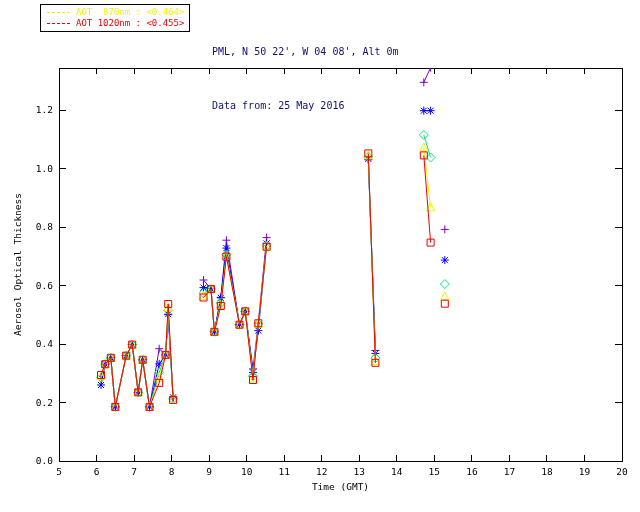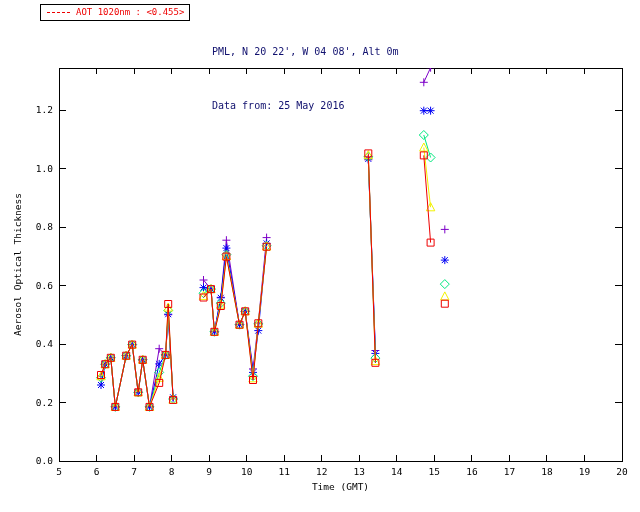--- a/index.html
+++ b/index.html
@@ -270,23 +270,27 @@
           <path d="M423.8 155.4L430.6 242.6"></path>
           <path d="M420.3 151.9h7v7h-7Z"></path>
           <path d="M427.1 239.1h7v7h-7Z"></path>
           <path d="M441.3 300.2h7v7h-7Z"></path>
         </g>
       </g>
     </svg>
 
   <div id="legend-box">
       <div class="legend-row">
+        <span class="legend-dash" style="border-top-color: rgb(242, 242, 0);"></span>
+        <span class="legend-label" style="color: rgb(242, 242, 0);">AOT  870nm : &lt;0.464&gt;</span>
+      </div>
+      <div class="legend-row">
         <span class="legend-dash" style="border-top-color: rgb(238, 0, 0);"></span>
         <span class="legend-label" style="color: rgb(238, 0, 0);">AOT 1020nm : &lt;0.455&gt;</span>
       </div>
     </div>
 
   <div id="header-block" style="color: rgb(16, 16, 110);">
-    <div>PML, N 20 22', W 04 08', Alt 0m</div>
+    <div>PML, N 50 22', W 04 08', Alt 0m</div>
     <div>Data from: 25 May 2016</div>
   </div>
 
 </div>
 
 </body></html>

